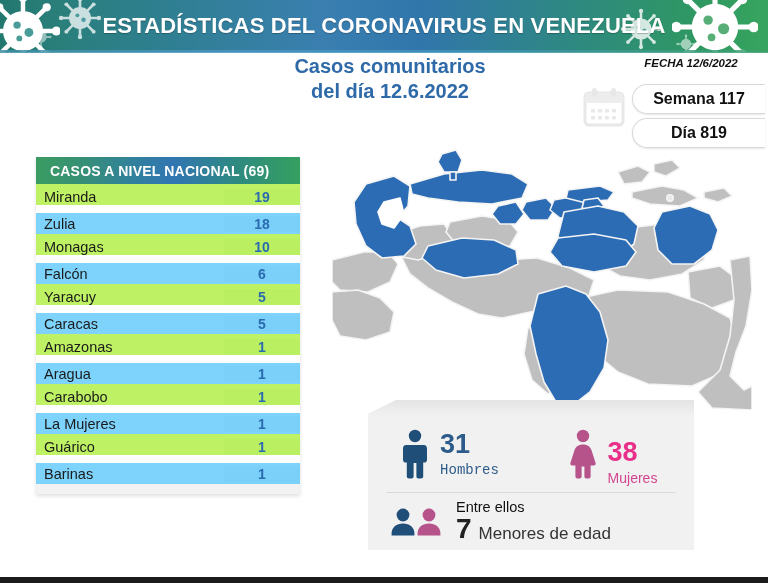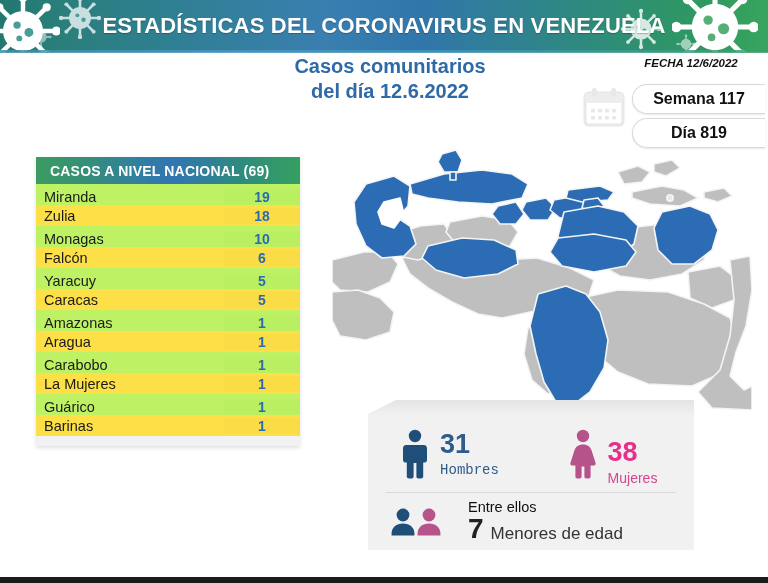--- a/index.html
+++ b/index.html
@@ -85,21 +85,21 @@
     display:flex;align-items:center;
     color:#fff;font-size:14px;font-weight:bold;
     padding-left:14px;letter-spacing:.2px;
     white-space:nowrap;
   }
   .trow{
     display:flex;align-items:center;height:21px;
     font-size:14.5px;color:#1a1a1a;
   }
   .trow.odd{background:#bef264;align-items:flex-end;}
-  .trow.even{background:#fde047;}
+  .trow.even{background:#7dd3fc;margin-top:8px;}
   .tname{flex:1;padding-left:8px;}
   .tval{
     width:76px;text-align:center;
     color:#2a6bb0;font-weight:bold;font-size:14px;
     background:rgba(0,0,0,.012);
   }
   .tbl-foot{height:10px;background:#f2f2f2;}
 
   
   .map{
@@ -134,21 +134,21 @@
   .g-lbl{font-size:14px;margin-top:5px;}
   .m-num{color:#2e5c8a;}
   .m-lbl{color:#2e5c8a;font-family:Liberation Mono, monospace;}
   .f-num{color:#e8308a;margin-top:16px;}
   .f-lbl{color:#d2458f;}
   .divider{
     position:absolute;left:18px;top:92px;width:290px;height:1px;background:#d9d9d9;
   }
   .minors{
     position:absolute;left:0;top:96px;width:326px;height:50px;
-    display:flex;align-items:center;padding-left:22px;gap:24px;box-sizing:border-box;
+    display:flex;align-items:center;padding-left:22px;gap:12px;box-sizing:border-box;
   }
   .minors-ico{width:54px;height:30px;flex:none;}
   .minors-num{font-size:28px;font-weight:bold;color:#222;line-height:1;}
   .minors-txt{display:flex;flex-direction:column;line-height:1.15;}
   .minors-top{font-size:14.5px;color:#111;}
   .minors-bot{font-size:17px;color:#333;}
   .minors-inline{display:flex;align-items:flex-end;gap:7px;}
 </style>
 </head>
 <body>

